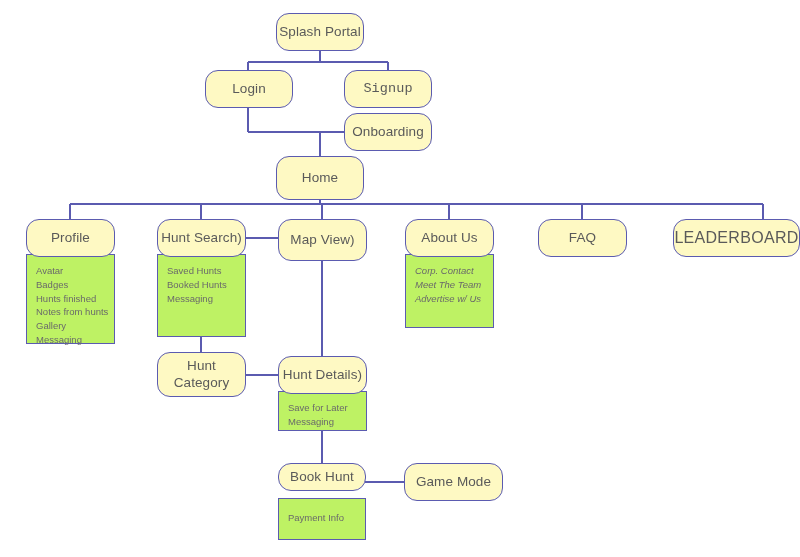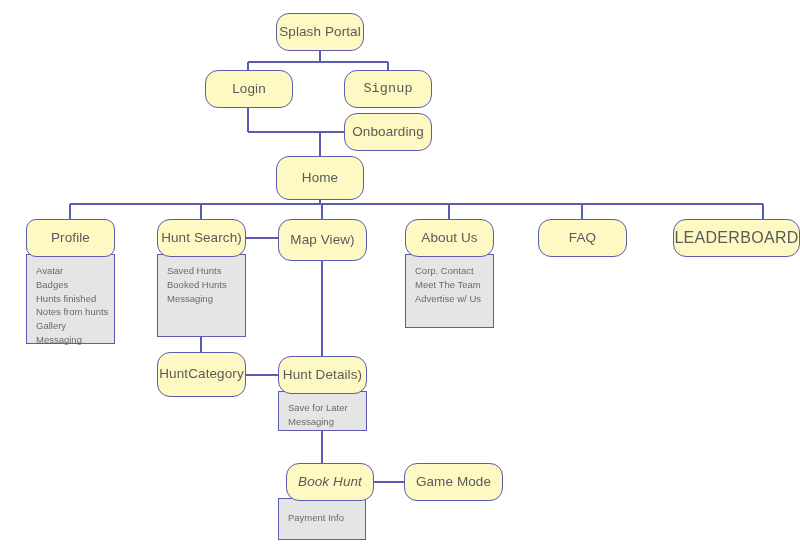--- a/index.html
+++ b/index.html
@@ -43,21 +43,21 @@
     line-height: 1.15;
     letter-spacing: 0.1px;
     z-index: 3;
   }
   .node.two-line { line-height: 1.22; font-size: 13.5px; }
   .node.wide-label { font-size: 16px; letter-spacing: 0.3px; }
   .detail {
     position: absolute;
     box-sizing: border-box;
     border: 1.4px solid #5b5bb0;
-    background: #e5e5e5;
+    background: #bef264;
     color: #6a6a6a;
     font-size: 9.5px;
     line-height: 1.45;
     padding: 9px 0 6px 9px;
     text-align: left;
     z-index: 2;
   }
   .detail .line { display: block; white-space: nowrap; }
 </style>
 </head>
@@ -112,21 +112,21 @@
   </div>
 
   <div class="node" style="left:344px; top:113px; width:88px; height:38px;">
     <span>Onboarding</span>
   </div>
 
   <div class="node" style="left:276px; top:156px; width:88px; height:44px;">
     <span>Home</span>
   </div>
 
-  <div class="node" style="left:26px; top:219px; width:89px; height:38px;border-radius:10px;">
+  <div class="node" style="left:26px; top:219px; width:89px; height:38px;">
     <span>Profile</span>
   </div>
   <div class="detail" style="left:26px; top:254px; width:89px; height:90px;">
     <span class="line">Avatar</span>
     <span class="line">Badges</span>
     <span class="line">Hunts finished</span>
     <span class="line">Notes from hunts</span>
     <span class="line">Gallery</span>
     <span class="line">Messaging</span>
   </div>
@@ -140,48 +140,48 @@
     <span class="line">Messaging</span>
   </div>
 
   <div class="node" style="left:278px; top:219px; width:89px; height:42px;">
     <span>Map View)</span>
   </div>
 
   <div class="node" style="left:405px; top:219px; width:89px; height:38px;">
     <span>About Us</span>
   </div>
-  <div class="detail" style="left:405px; top:254px; width:89px; height:74px;">
+  <div class="detail" style="left:405px; top:254px; width:89px; height:74px;font-style:italic;">
     <span class="line">Corp. Contact</span>
     <span class="line">Meet The Team</span>
     <span class="line">Advertise w/ Us</span>
   </div>
 
   <div class="node" style="left:538px; top:219px; width:89px; height:38px;">
     <span>FAQ</span>
   </div>
 
   <div class="node wide-label" style="left:673px; top:219px; width:127px; height:38px;">
     <span>LEADERBOARD</span>
   </div>
 
-  <div class="node two-line" style="left:157px; top:352px; width:89px; height:45px; flex-direction:row;">
+  <div class="node two-line" style="left:157px; top:352px; width:89px; height:45px; flex-direction:column;">
     <span>Hunt</span>
     <span>Category</span>
   </div>
 
   <div class="node" style="left:278px; top:356px; width:89px; height:38px;">
     <span>Hunt Details)</span>
   </div>
   <div class="detail" style="left:278px; top:391px; width:89px; height:40px;">
     <span class="line">Save for Later</span>
     <span class="line">Messaging</span>
   </div>
 
-  <div class="node" style="left:286px; top:463px; width:88px; height:38px;font-style:italic;">
+  <div class="node" style="left:278px; top:463px; width:88px; height:28px;">
     <span>Book Hunt</span>
   </div>
   <div class="detail" style="left:278px; top:498px; width:88px; height:42px; padding-top:12px;">
     <span class="line">Payment Info</span>
   </div>
 
   <div class="node" style="left:404px; top:463px; width:99px; height:38px;">
     <span>Game Mode</span>
   </div>
 

